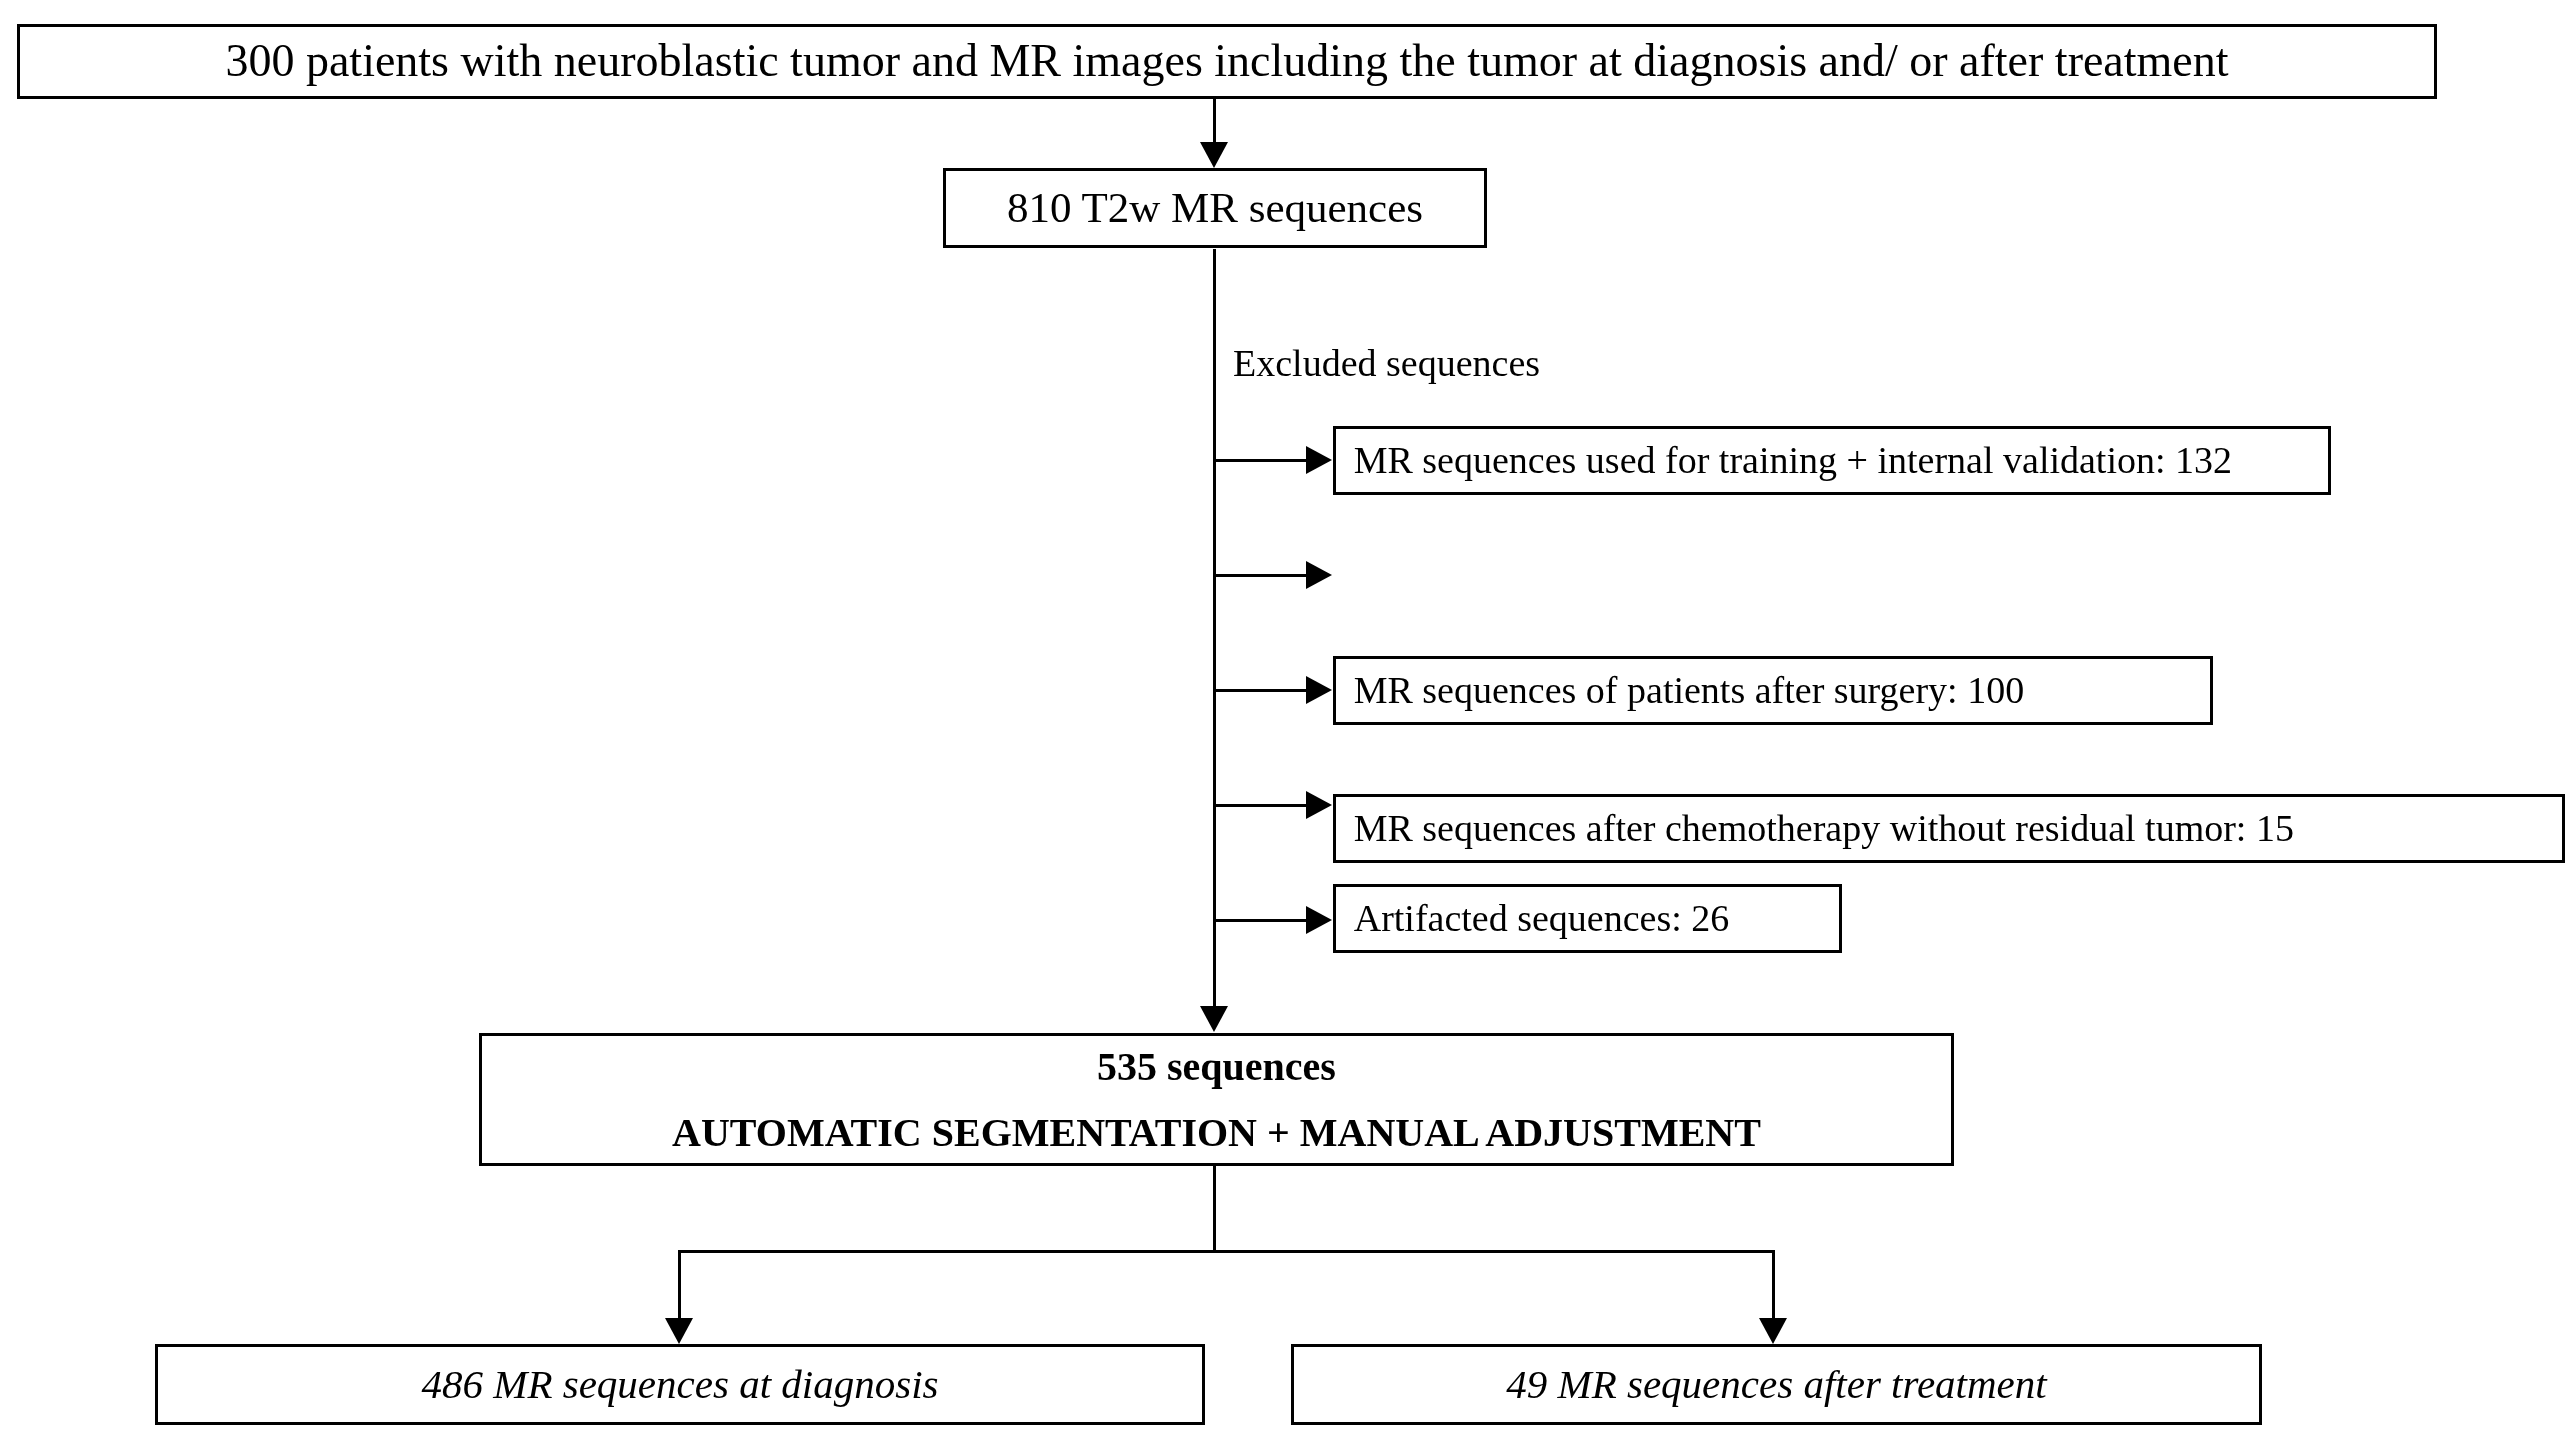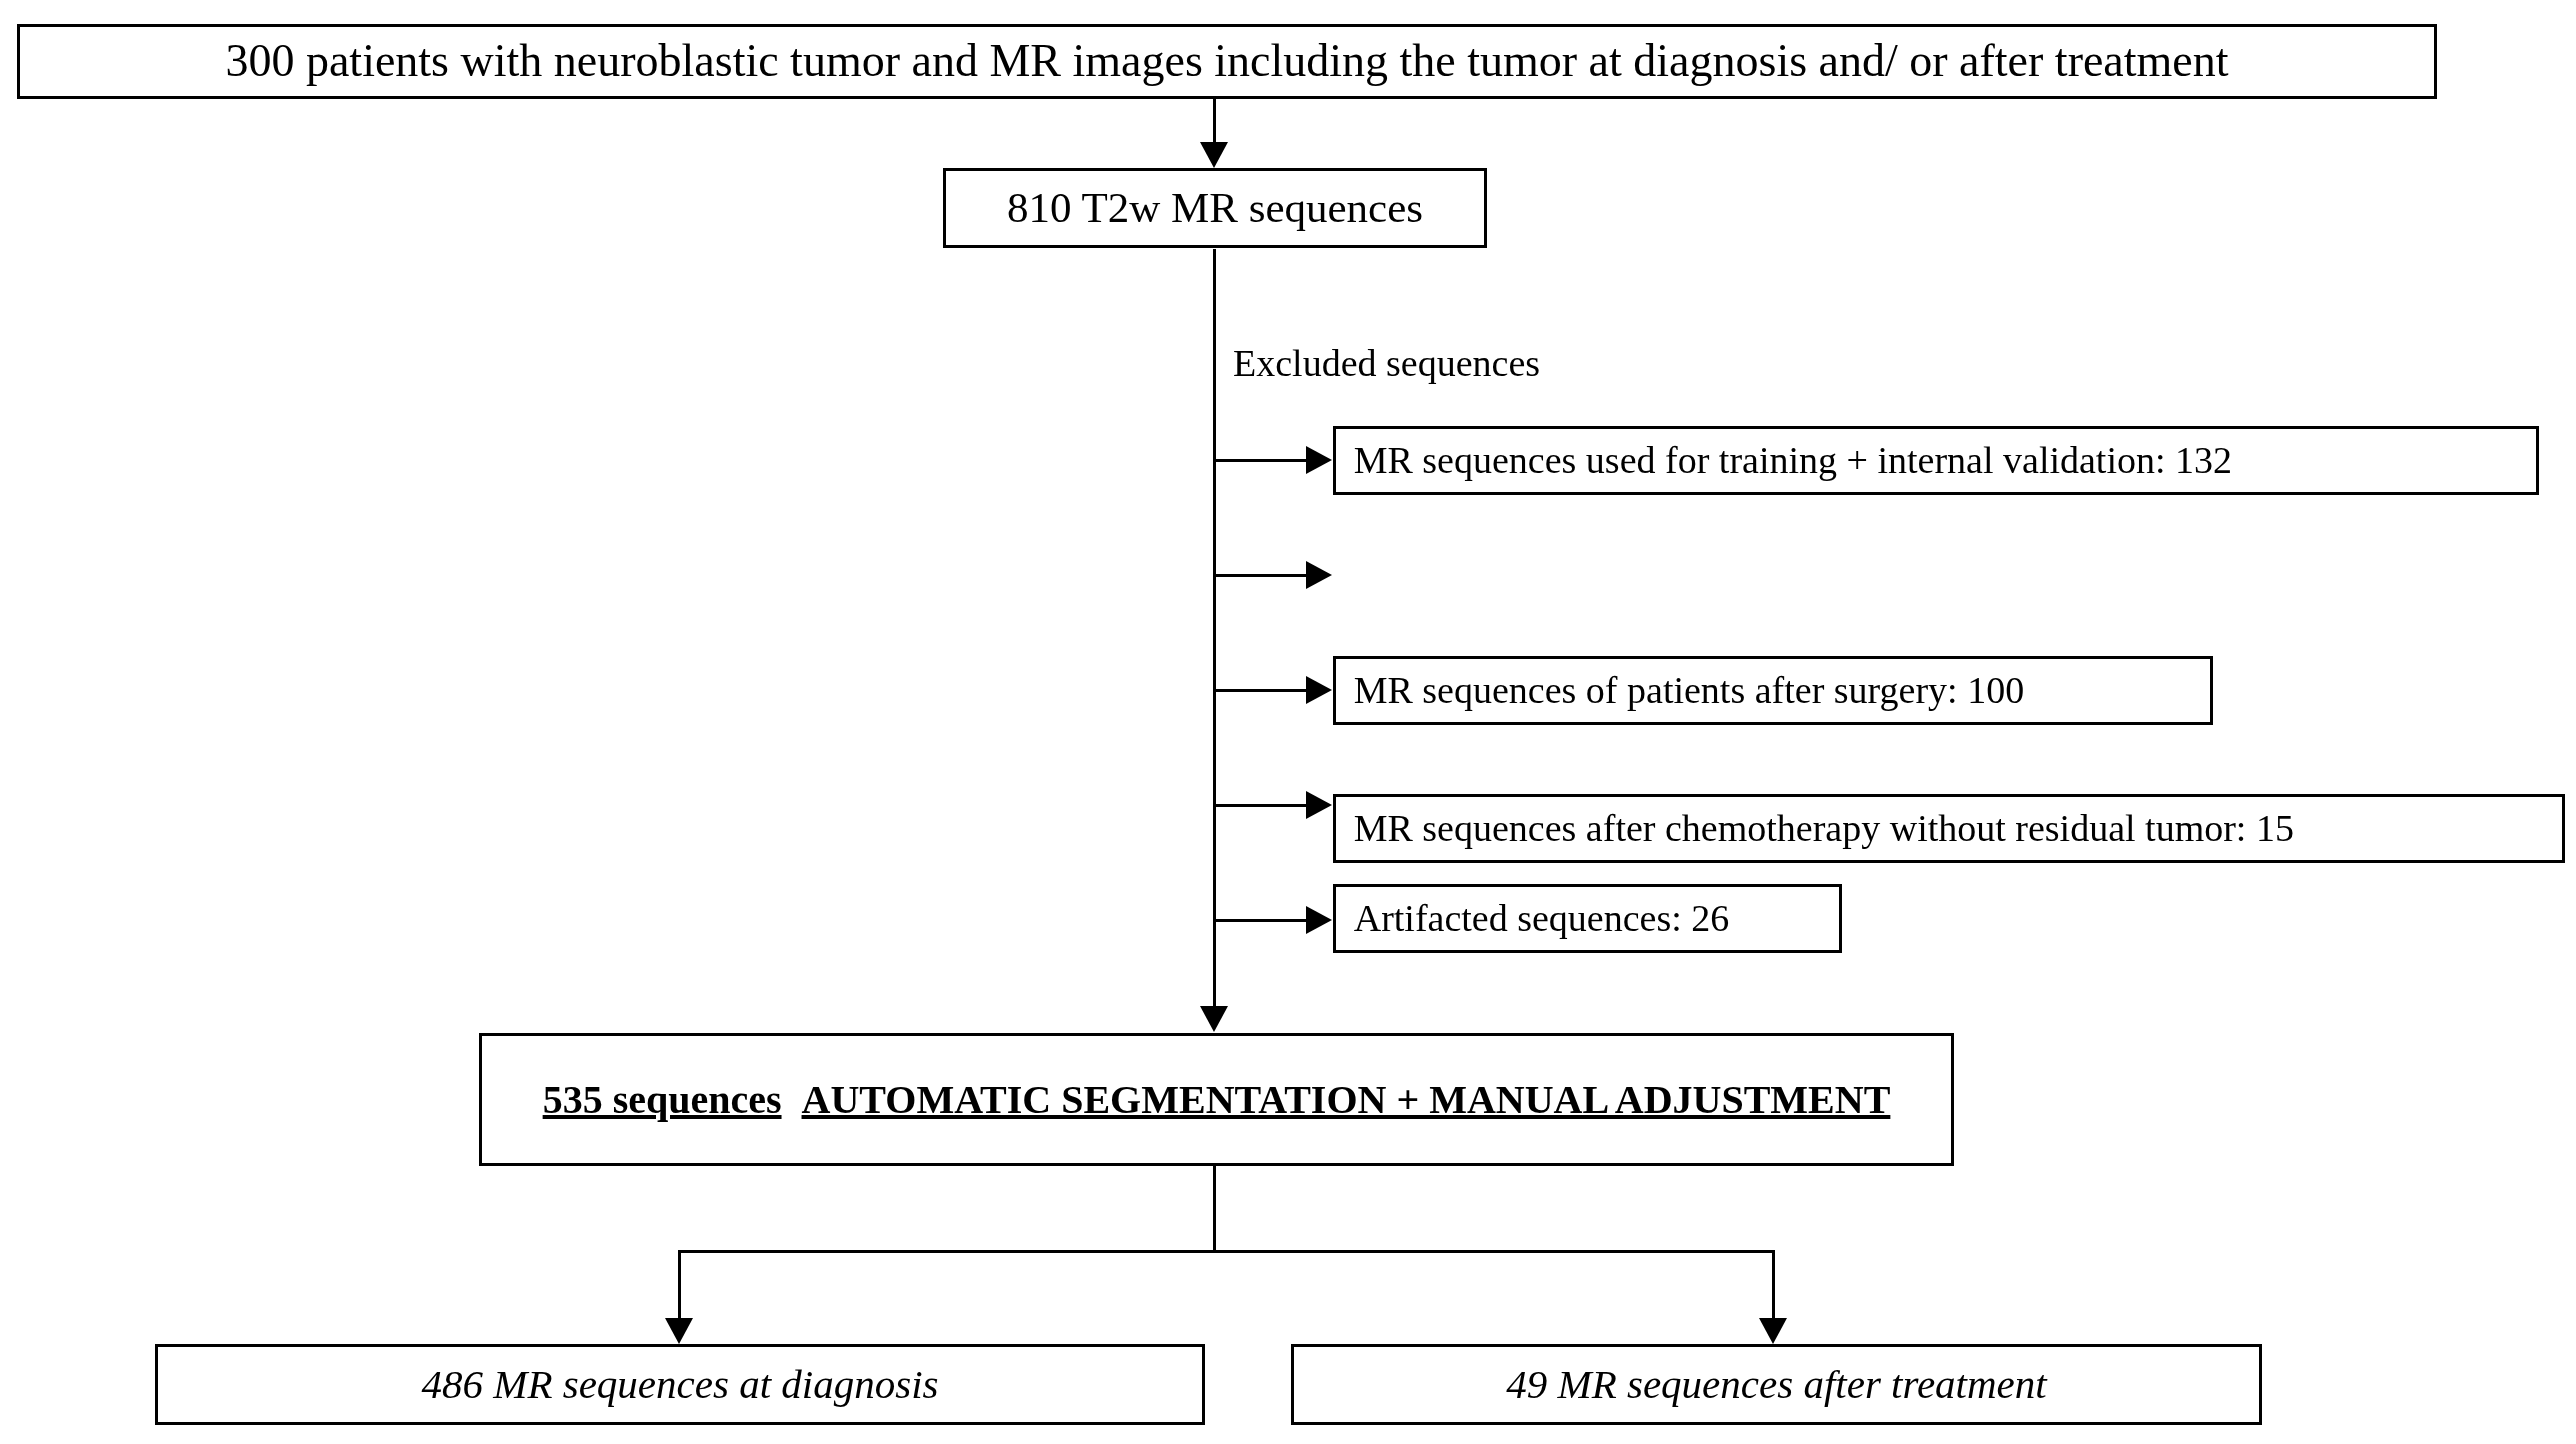--- a/index.html
+++ b/index.html
@@ -56,21 +56,21 @@
   }
   .label {
     position: absolute;
     white-space: nowrap;
   }
   .f-top   { font-size: 46px; }
   .f-810   { font-size: 43px; }
   .f-excl  { font-size: 38px; }
   .f-seg   { font-size: 40px; font-weight: bold; }
   .f-leaf  { font-size: 41px; font-style: italic; }
-  .seg-lines { display: flex; flex-direction: row; gap: 20px; text-decoration: underline; }
+  .seg-lines { display: flex; flex-direction: column; gap: 20px; }
 </style>
 </head>
 <body>
 
 <div class="canvas">
 
   <div class="box f-top" style="left:17px; top:23.6px; width:2420px; height:75px;">
     <span>300 patients with neuroblastic tumor and MR images including the tumor at diagnosis and/ or after treatment</span>
   </div>
 
@@ -81,21 +81,21 @@
     <span>810 T2w MR sequences</span>
   </div>
 
   <div class="vline" style="left:1213px; top:249px; height:761px;"></div>
   <div class="arrow-down" style="left:1200px; top:1006px;"></div>
 
   <div class="label f-excl" style="left:1233px; top:341px;">Excluded sequences</div>
 
   <div class="hline" style="left:1213px; top:459px; width:96px;"></div>
   <div class="arrow-right" style="left:1306px; top:446px;"></div>
-  <div class="box left-text f-excl" style="left:1333px; top:426px; width:1206px; height:69px;">
+  <div class="box left-text f-excl" style="left:1333px; top:426px; width:998px; height:69px;">
     <span>MR sequences used for training + internal validation: 132</span>
   </div>
 
   <div class="hline" style="left:1213px; top:574px; width:96px;"></div>
   <div class="arrow-right" style="left:1306px; top:561px;"></div>
 
   <div class="hline" style="left:1213px; top:689px; width:96px;"></div>
   <div class="arrow-right" style="left:1306px; top:676px;"></div>
   <div class="box left-text f-excl" style="left:1333px; top:656px; width:880px; height:69px;">
     <span>MR sequences of patients after surgery: 100</span>

